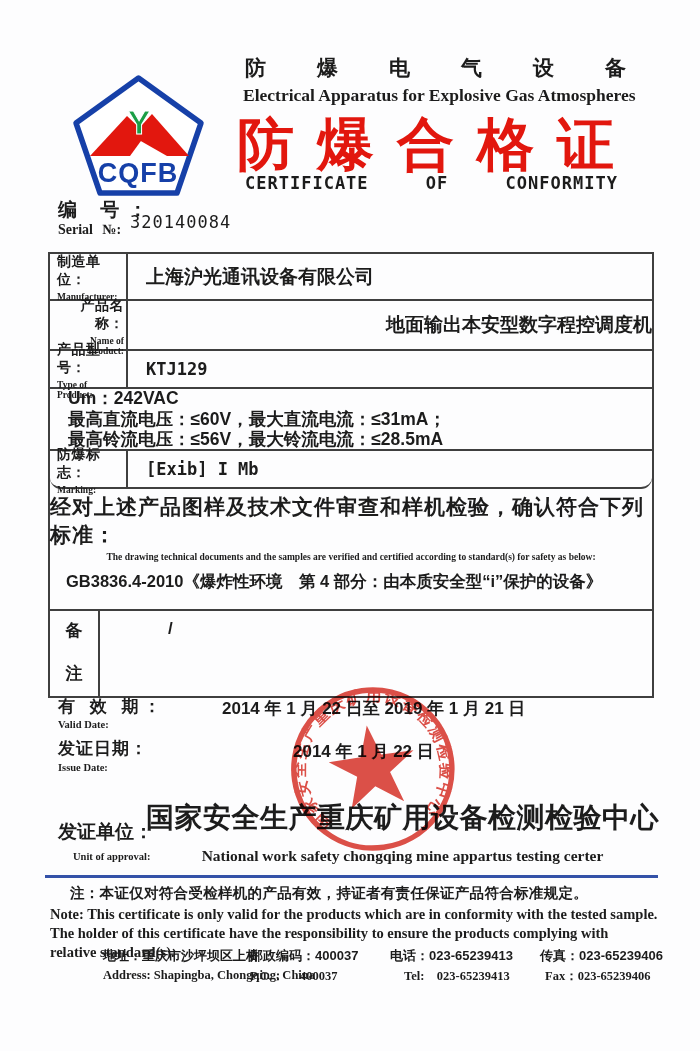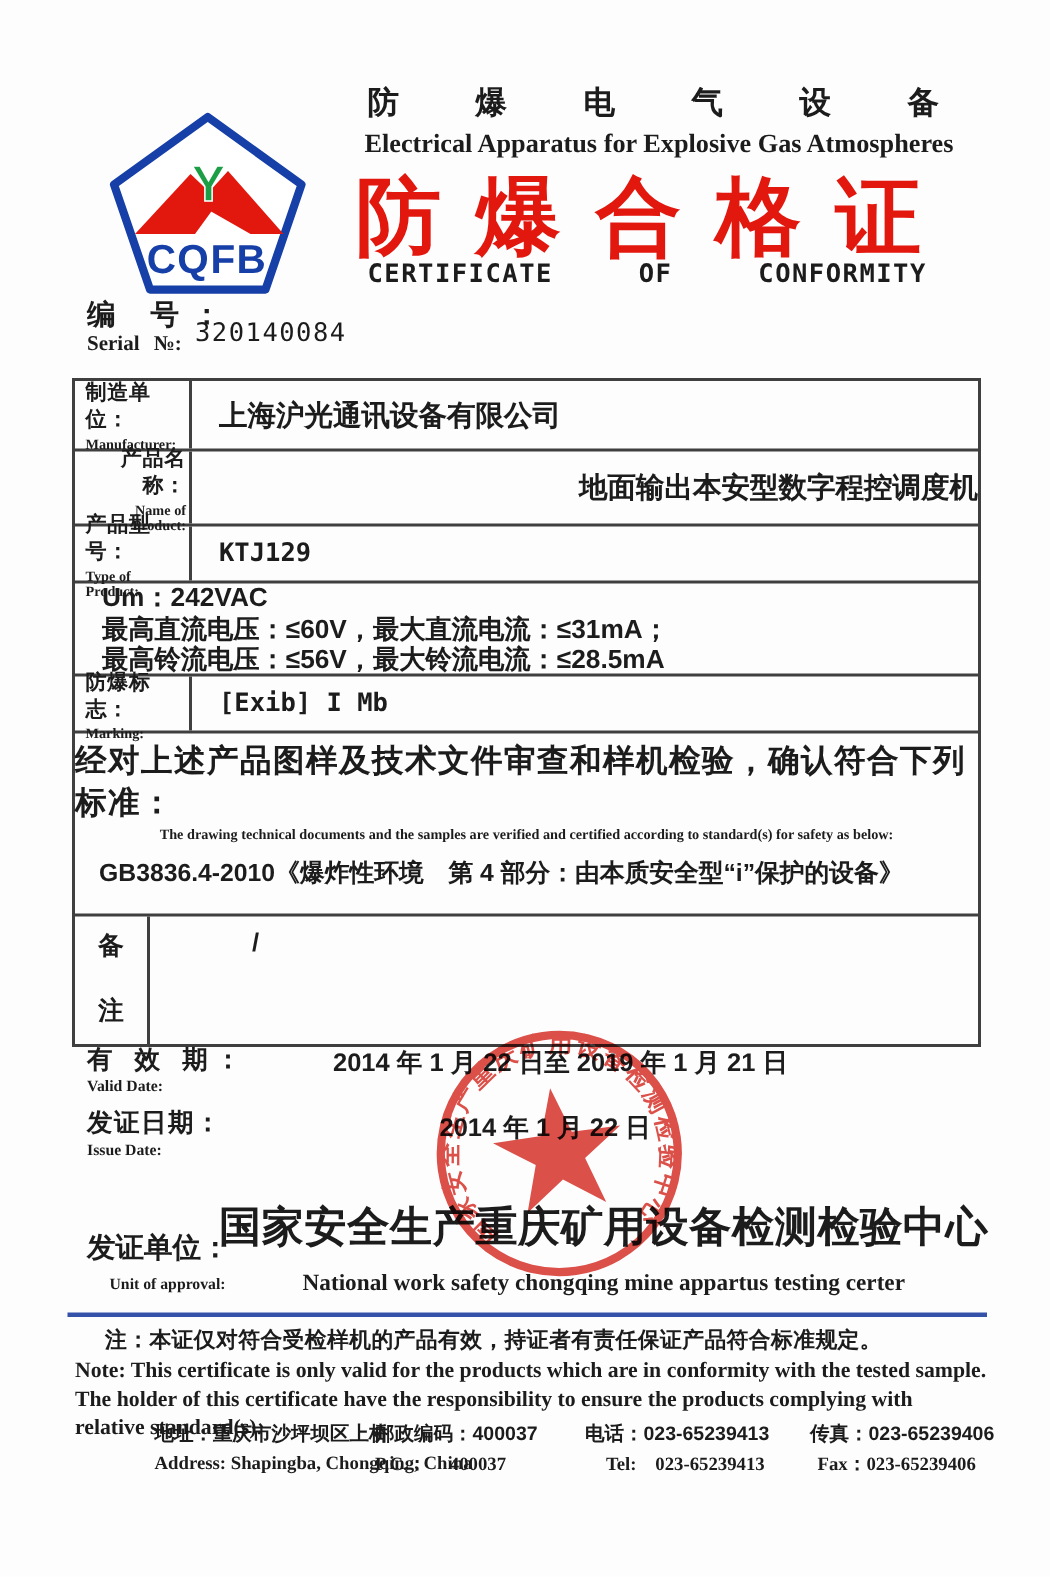--- a/index.html
+++ b/index.html
@@ -118,21 +118,21 @@
   </div>
 
   <div class="trow" style="height:62px;">
     <div class="tvalue" style="justify-content:center;">
       <div class="spec-line">Um：242VAC</div>
       <div class="spec-line">最高直流电压：≤60V，最大直流电流：≤31mA；</div>
       <div class="spec-line">最高铃流电压：≤56V，最大铃流电流：≤28.5mA</div>
     </div>
   </div>
 
-  <div class="trow" style="height:38px;">
+  <div class="trow" style="height:38px;border-radius:11px;">
     <div class="tlabel">
       <span class="tlabel-cn">防爆标志：</span>
       <span class="tlabel-en">Marking:</span>
     </div>
     <div class="tvalue mono" style="font-size:17px;">[Exib] I Mb</div>
   </div>
 
   <div class="trow" style="height:122px;">
     <div class="stmt-cell">
       <div class="stmt-cn">经对上述产品图样及技术文件审查和样机检验，确认符合下列标准：</div>

